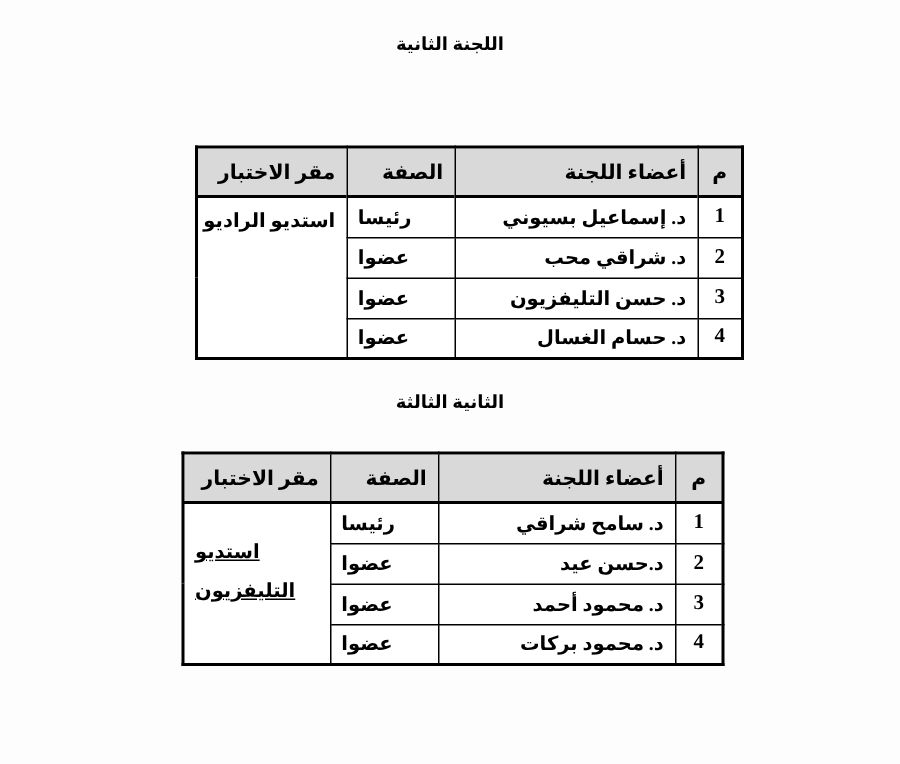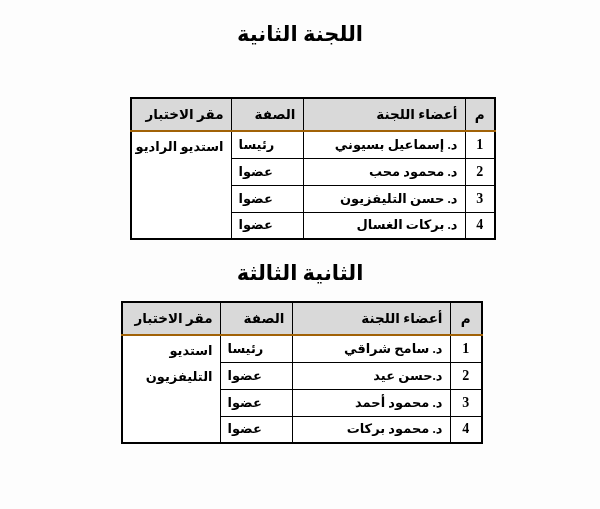--- a/index.html
+++ b/index.html
@@ -3,48 +3,48 @@
 <meta charset="utf-8">
 <style>
   html,body{margin:0;padding:0;}
   body{
     width:600px;height:509px;position:relative;background:#fdfdfd;
     font-family:"Liberation Serif","DejaVu Sans",serif;
     color:#000;overflow:hidden;
   }
   .doc-title{
     position:absolute;left:0;width:600px;text-align:center;
-    font-size:21px;font-weight:bold;letter-spacing:.5px;
+    font-size:12px;font-weight:bold;letter-spacing:.5px;
   }
   #title-1{top:22px;}
   #title-2{top:261px;}
 
   .committee-table{
     position:absolute;border-collapse:collapse;table-layout:fixed;
     direction:rtl;font-weight:bold;font-size:13px;
     border:2px solid #000;background:#fff;
   }
   #table-1{top:97px;left:130px;width:364px;}
   #table-2{top:301px;left:121px;width:360px;}
 
   .committee-table td,.committee-table th{
     border:1px solid #000;padding:1px 7px;overflow:hidden;
   }
   .committee-table thead th{
-    background:#d9d9d9;height:29px;border-bottom:2px solid #a16207;
+    background:#d9d9d9;height:29px;border-bottom:2px solid #000000;
     font-size:13.5px;text-align:right;vertical-align:middle;
   }
   .committee-table thead th.col-num{text-align:center;}
   .committee-table tbody tr{height:27px;}
   td.cell-num{text-align:center;font-size:14px;vertical-align:middle;}
   td.cell-name{text-align:right;vertical-align:middle;margin-left:38px;}
   td.cell-role{text-align:left;vertical-align:middle;}
   td.cell-venue{vertical-align:top;padding-top:7px;}
   #table-1 td.cell-venue{text-align:left;white-space:nowrap;}
-  #table-2 td.cell-venue{text-align:right;line-height:26px;padding-top:2px;}
+  #table-2 td.cell-venue{text-align:left;line-height:26px;padding-top:19px;text-decoration:underline;}
 </style>
 </head>
 <body>
 
 <div class="doc-title" id="title-1">اللجنة الثانية</div>
 
 <table class="committee-table" id="table-1">
   <colgroup>
     <col style="width:30px">
       <col style="width:162px">
@@ -61,31 +61,31 @@
   </thead>
   <tbody>
     <tr>
       <td class="cell-num">1</td>
       <td class="cell-name">د. إسماعيل بسيوني</td>
       <td class="cell-role">رئيسا</td>
       <td class="cell-venue" rowspan="4">استديو الراديو</td>
     </tr>
     <tr>
       <td class="cell-num">2</td>
-      <td class="cell-name">د. محمود محب</td>
+      <td class="cell-name">د. شراقي محب</td>
       <td class="cell-role">عضوا</td>
     </tr>
     <tr>
       <td class="cell-num">3</td>
       <td class="cell-name">د.  حسن التليفزيون</td>
       <td class="cell-role">عضوا</td>
     </tr>
     <tr>
       <td class="cell-num">4</td>
-      <td class="cell-name">د. بركات الغسال</td>
+      <td class="cell-name">د. حسام الغسال</td>
       <td class="cell-role">عضوا</td>
     </tr>
   </tbody>
 </table>
 
 <div class="doc-title" id="title-2">الثانية الثالثة</div>
 
 <table class="committee-table" id="table-2">
   <colgroup>
     <col style="width:32px">

